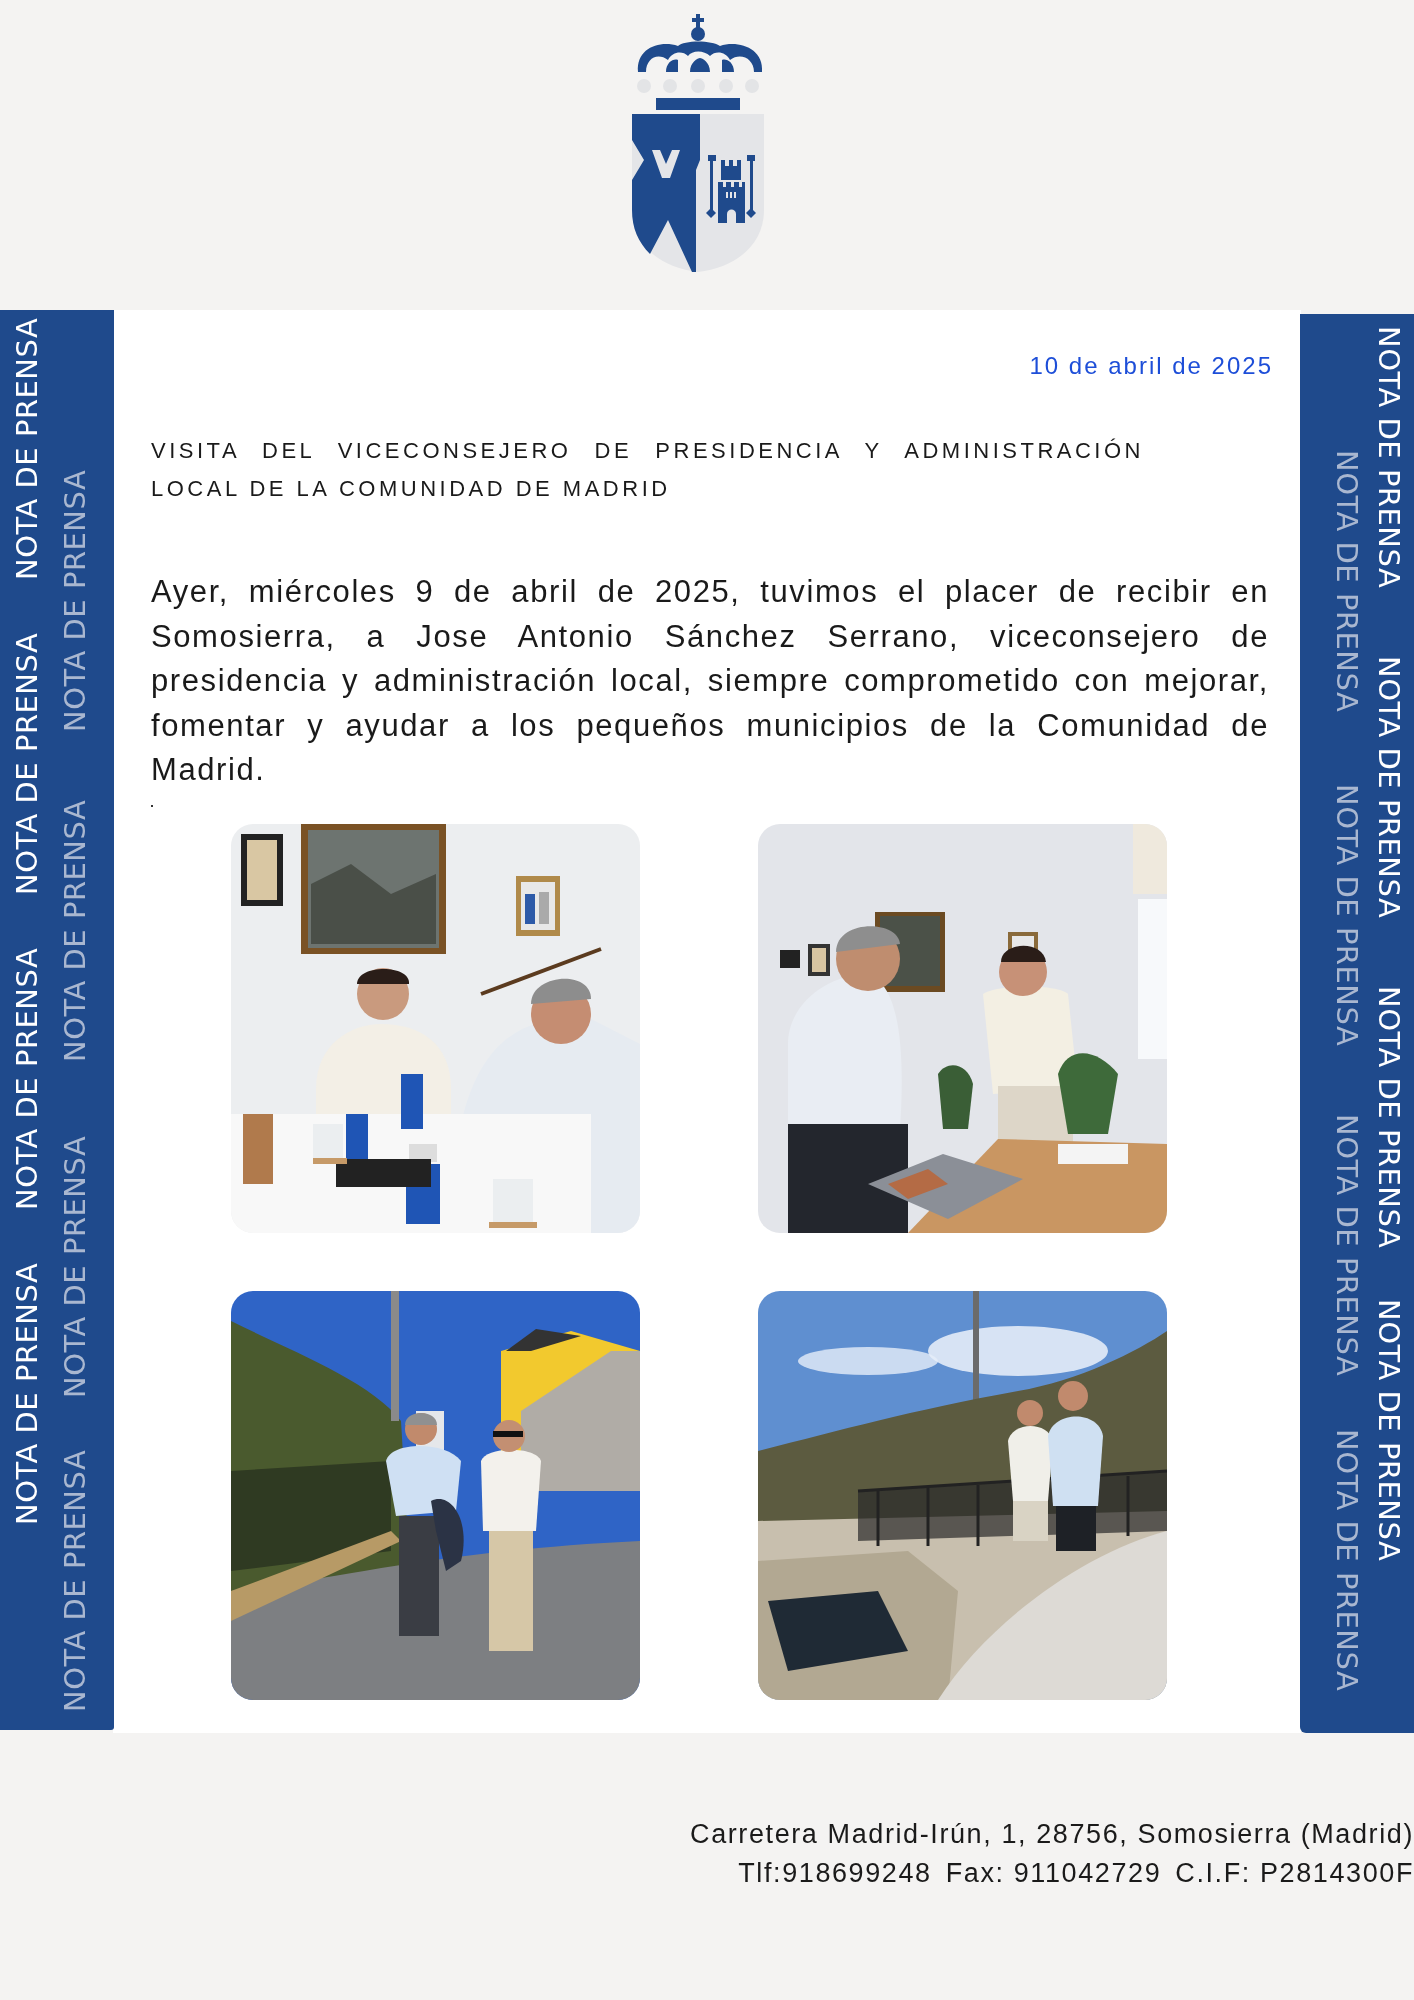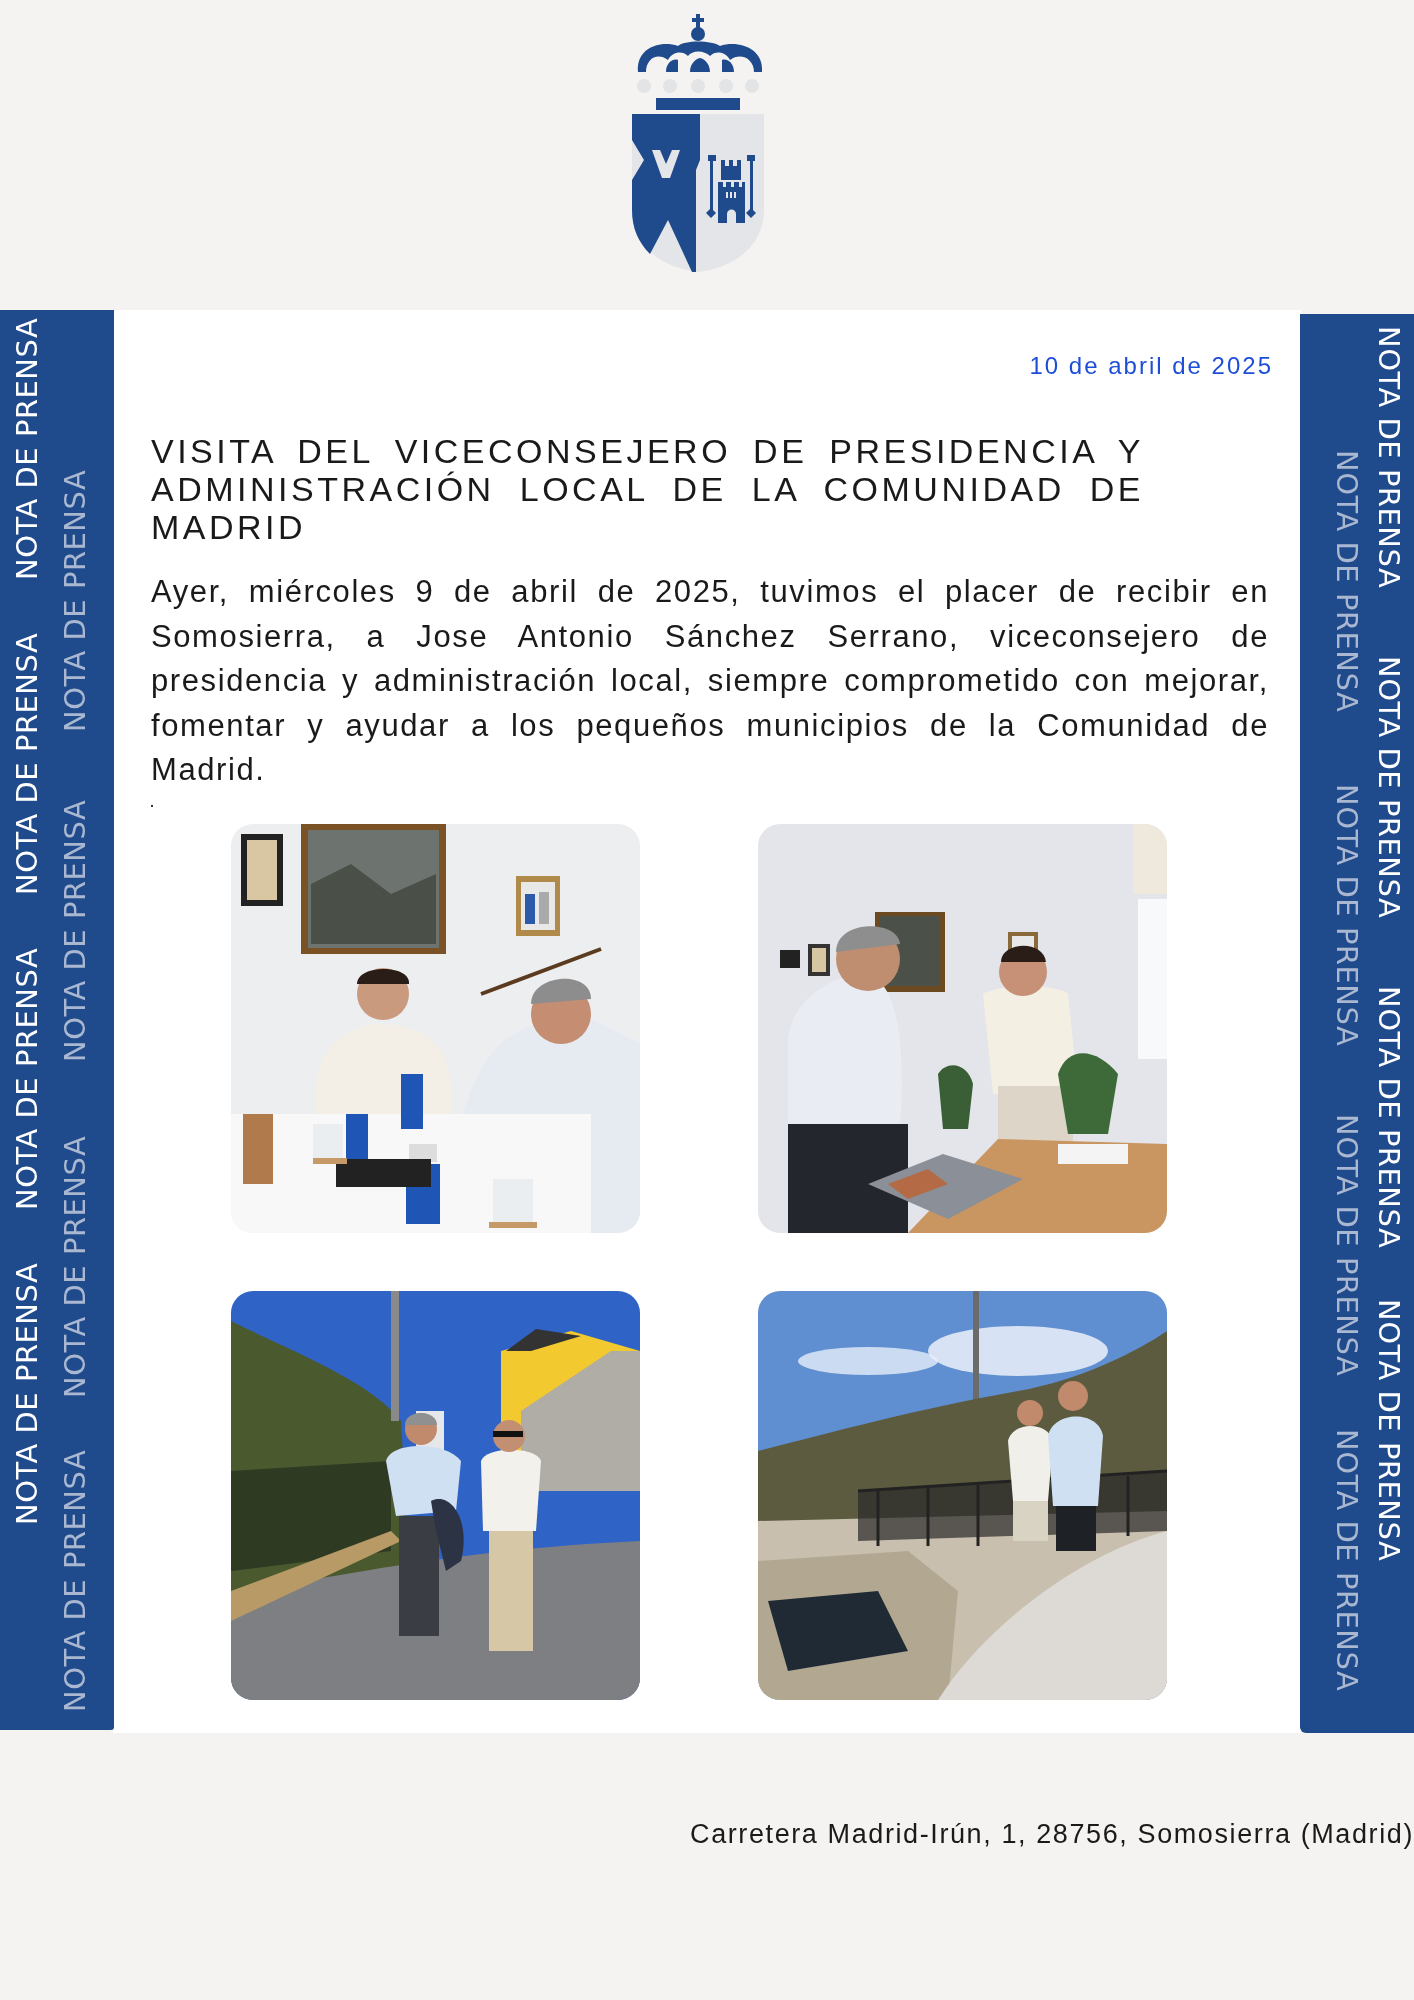--- a/index.html
+++ b/index.html
@@ -35,21 +35,21 @@
 
   
   .date {
     position: absolute; right: 141px; top: 352px;
     font-size: 24px; letter-spacing: 2px; color: #1d4ed8;
   }
 
   
   .title {
     position: absolute; left: 151px; top: 432px; width: 993px;
-    font-size: 34px; line-height: 38px; letter-spacing: 3.5px;
+    font-size: 22px; line-height: 38px; letter-spacing: 3.5px;
     text-align: justify; text-align-last: left; text-transform: uppercase; color: #1a1a1a;
   }
 
   
   .body-text {
     position: absolute; left: 151px; top: 570px; width: 1118px;
     font-size: 31px; line-height: 44.6px; letter-spacing: 1.6px;
     text-align: justify; color: #1a1a1a;
   }
   .stray-dot { position: absolute; left: 151px; top: 805px; width: 2px; height: 2px; background: #333; }
@@ -261,13 +261,16 @@
     <circle cx="315" cy="105" r="15" fill="#c18a6d"></circle>
     <rect x="298" y="215" width="40" height="45" fill="#1e2126"></rect>
     <path d="M0 270 L150 260 L200 300 L190 409 L0 409 Z" fill="#b2a892"></path>
     <path d="M10 310 L120 300 L150 360 L30 380 Z" fill="#1f2a35"></path>
     <path d="M180 409 C230 330, 330 260, 409 240 L409 409 Z" fill="#dddad5"></path>
   </svg>
 </div>
 
 <div class="footer">
   <div>Carretera Madrid-Irún, 1, 28756, Somosierra (Madrid)</div>
+  <div>
+    <span>Tlf:918699248</span><span class="gap"></span><span>Fax: 911042729</span><span class="gap"></span><span>C.I.F: P2814300F</span>
+  </div>
 </div>
 
 </body></html>

